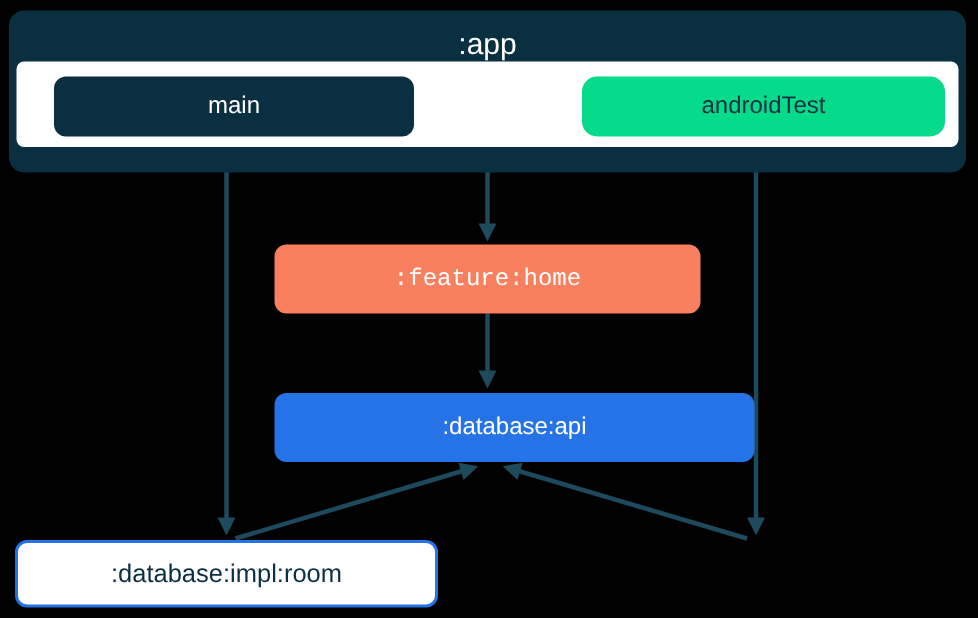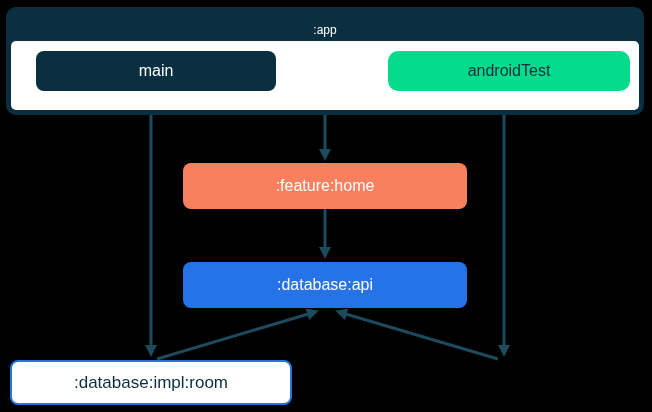--- a/index.html
+++ b/index.html
@@ -20,38 +20,38 @@
     position:absolute;display:flex;align-items:center;justify-content:center;
     font-size:16px;border-radius:8px;white-space:nowrap;
   }
   .app-container{
     position:absolute;left:6px;top:7px;width:638px;height:108px;
     background:var(--navy);border-radius:10px;
   }
   .app-title{
     position:absolute;left:0;top:0;width:100%;height:46px;
     display:flex;align-items:center;justify-content:center;
-    color:var(--white);font-size:12px;
+    color:var(--white);font-size:20px;
   }
   .app-panel{
-    position:absolute;left:5px;right:5px;bottom:5px;height:69px;
+    position:absolute;left:5px;right:5px;bottom:17px;height:57px;
     background:var(--white);border-radius:5px;
   }
   .navy-box{background:var(--navy);color:var(--white);}
   .green-box{background:var(--green);color:var(--navy);border-radius:10px;}
-  .coral-box{background:var(--coral);color:var(--white);}
+  .coral-box{background:var(--coral);color:var(--white);font-family:Liberation Mono, monospace;}
   .blue-box{background:var(--blue);color:var(--white);}
   .outline-box{
     background:var(--white);color:var(--navy);
     border:2.5px solid var(--blue);font-size:17px;
   }
   .main-box{left:25px;top:10px;width:240px;height:40px;}
   .androidtest-box{left:377px;top:10px;width:242px;height:40px;}
   .feature-box{left:183px;top:163px;width:284px;height:46px;}
-  .api-box{left:183px;top:262px;width:284px;height:46px;}
+  .api-box{left:183px;top:262px;width:320px;height:46px;}
   .room-box{left:10px;top:360px;width:282px;height:45px;}
   .mock-box{left:360px;top:360px;width:282px;height:45px;}
 </style>
 </head>
 <body>
 
 <div class="stage">
 
   <svg class="edges" viewBox="0 0 652 412" xmlns="http://www.w3.org/2000/svg">
     <defs>

